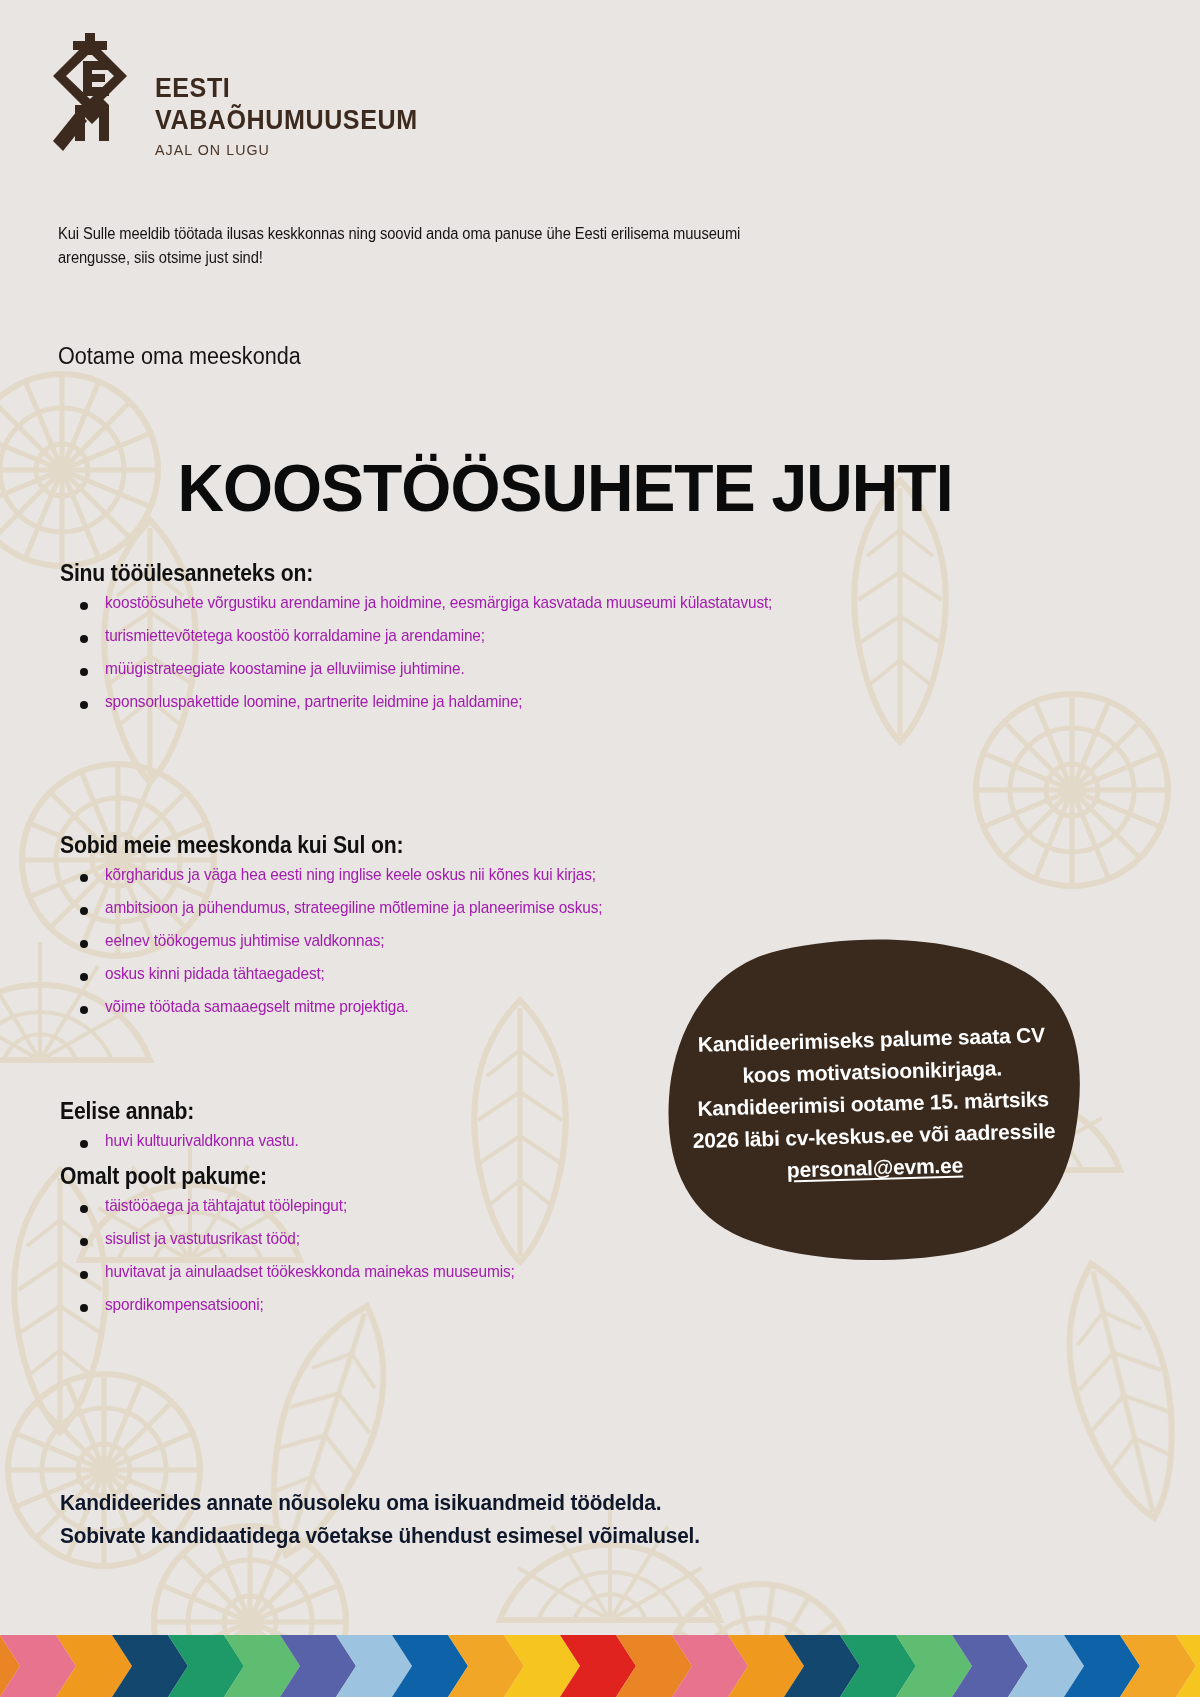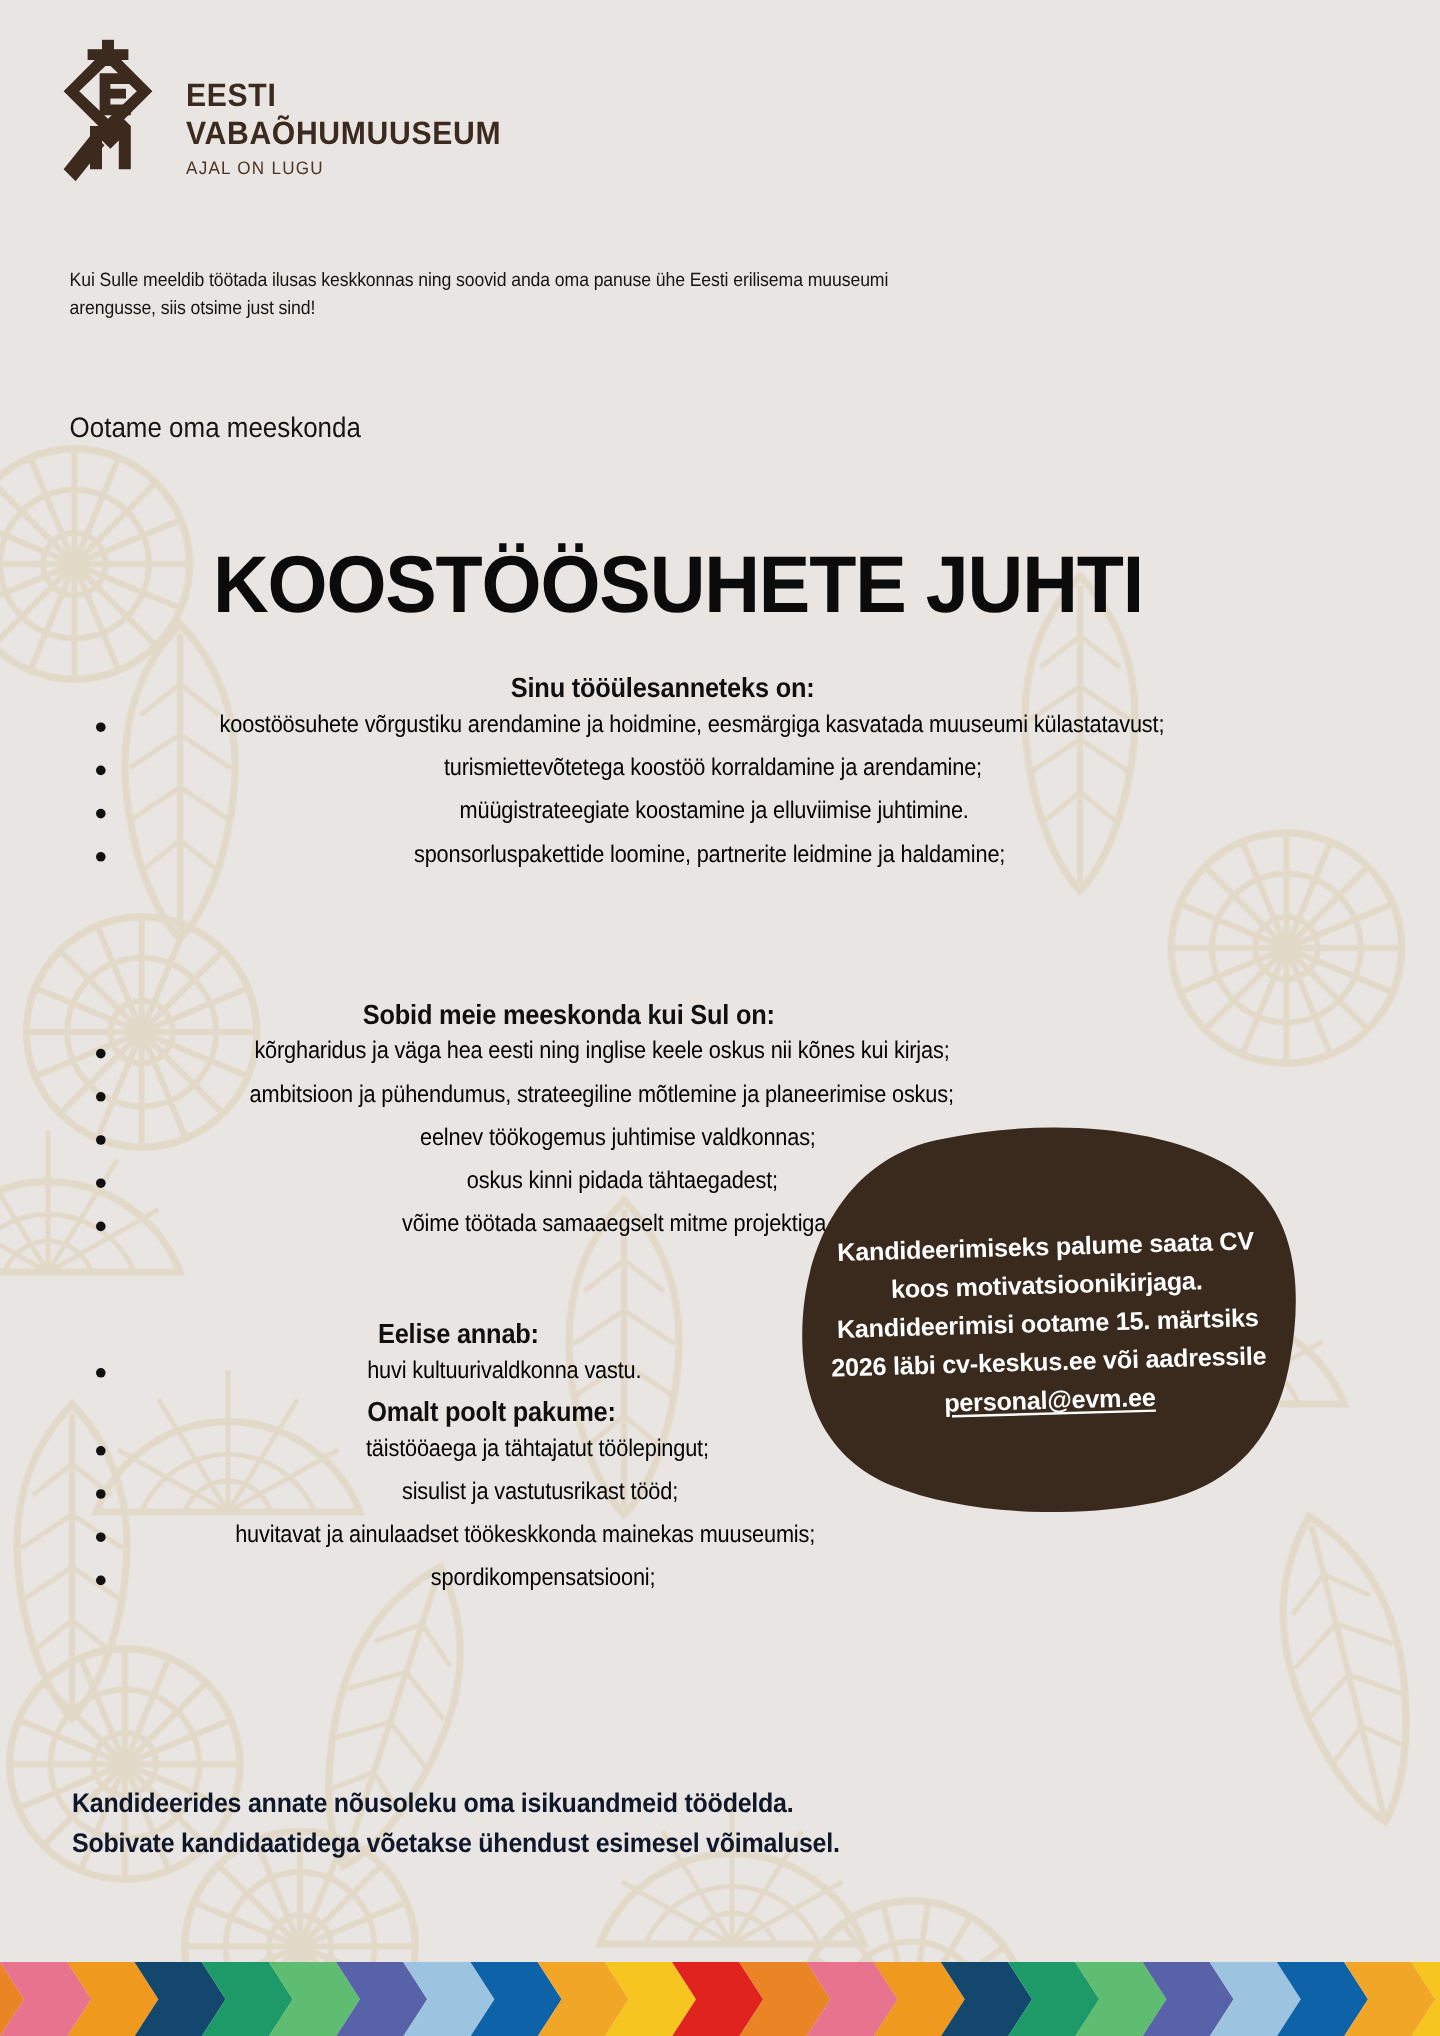--- a/index.html
+++ b/index.html
@@ -30,21 +30,21 @@
     inset: 0;
     z-index: 2;
   }
 
   
   #logo-block {
     position: absolute;
     left: 47px;
     top: 33px;
     display: flex;
-    align-items: center;
+    align-items: flex-end;
     gap: 22px;
   }
   #logo-mark { width: 86px; height: 125px; display: block; }
   #logo-words {
     padding-top: 22px;
     color: #3d2a1e;
   }
   .logo-line {
     font-family: "Liberation Sans", sans-serif;
     font-weight: 700;
@@ -100,44 +100,44 @@
     font-weight: 700;
     font-size: 67px;
     letter-spacing: -1px;
     color: #0b0b0b;
     transform: scaleX(0.96);
     transform-origin: center center;
     white-space: nowrap;
   }
 
   
-  .section { position: absolute; left: 60px; text-align: center; }
+  .section { position: absolute; left: 60px; }
   .sec-head {
     font-size: 23px;
     font-weight: 700;
     letter-spacing: -0.2px;
     margin: 0 0 7px 0;
     transform: scaleX(0.92);
     transform-origin: left center;
     white-space: nowrap;
     color: #101010;
   }
   ul.bullets {
     list-style: none;
     margin: 0;
     padding: 0;
   }
   ul.bullets li {
     position: relative;
     padding-left: 45px;
-    font-size: 20px;
+    font-size: 17px;
     line-height: 1.0;
     margin-bottom: 16px;
     letter-spacing: -0.15px;
-    color: #000000;
+    color: #a21caf;
   }
   ul.bullets li .txt {
     display: inline-block;
     transform: scaleX(0.905);
     transform-origin: left center;
     white-space: nowrap;
   }
   ul.bullets li::before {
     content: "";
     position: absolute;

